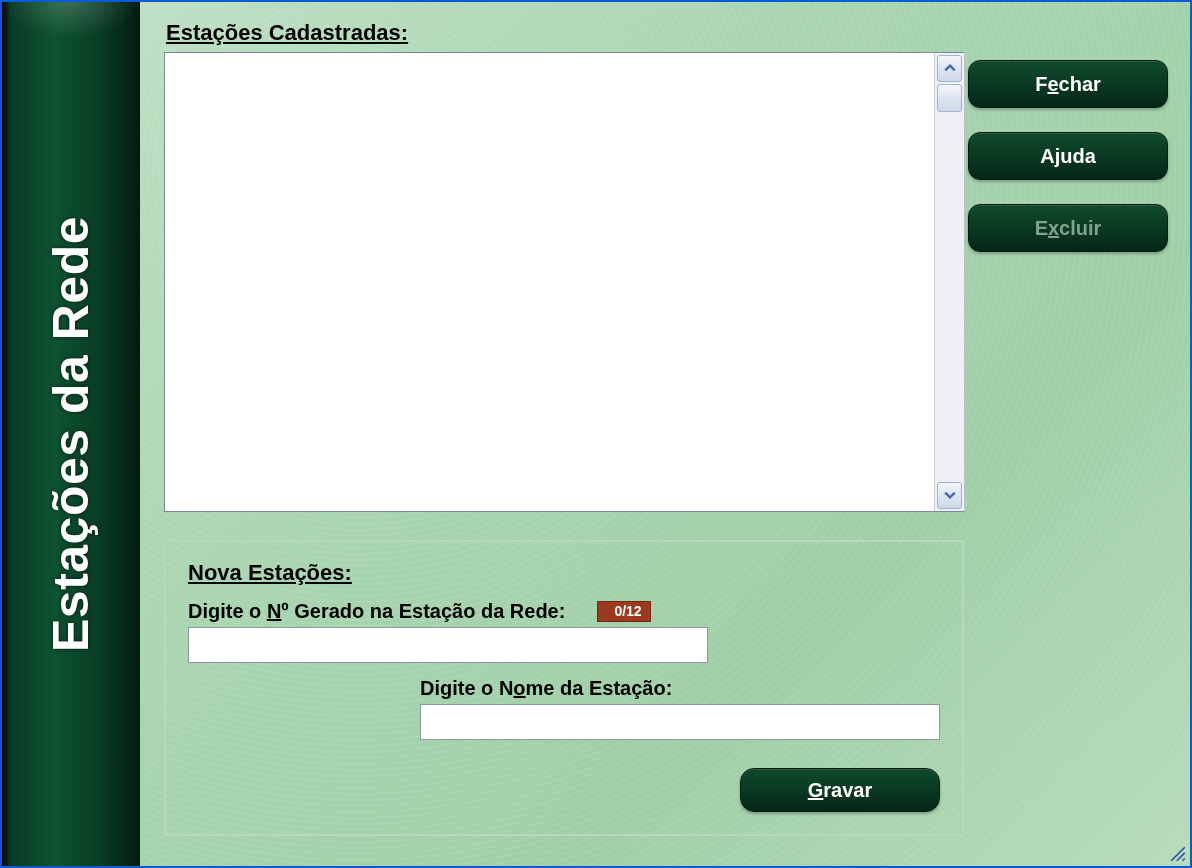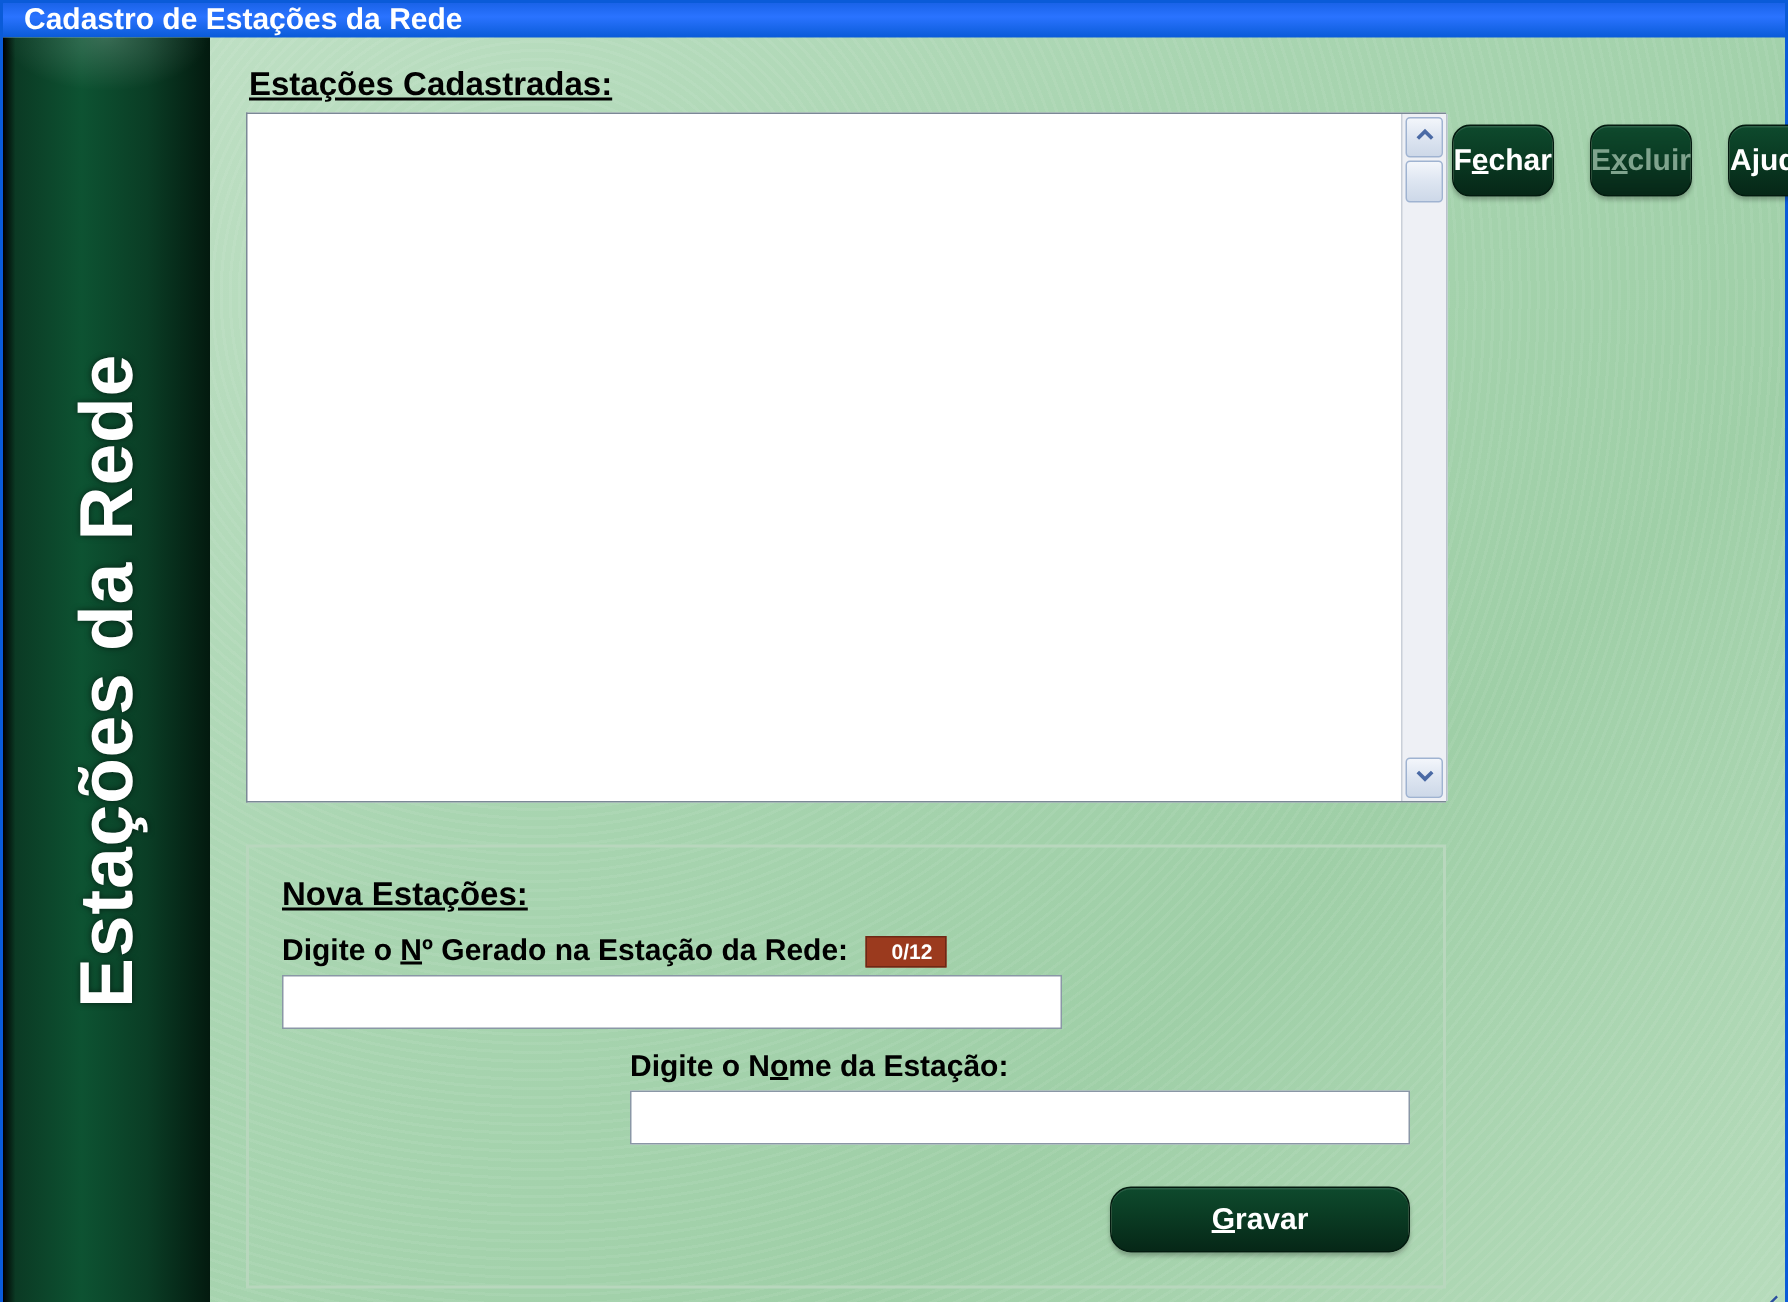--- a/index.html
+++ b/index.html
@@ -124,20 +124,21 @@
     border-radius: 3px;
   }
 
   
   .right-buttons {
     position: absolute;
     top: 58px;
     right: 22px;
     width: 200px;
     display: flex;
+    flex-direction: column;
     gap: 24px;
   }
   .btn {
     height: 48px;
     border-radius: 12px;
     background: linear-gradient(to bottom, #0e4a2d 0%, #0a3b23 45%, #062717 100%);
     border: 1px solid #031a0f;
     box-shadow: inset 0 1px 0 rgba(255,255,255,0.12), 0 2px 3px rgba(0,0,0,0.25);
     color: #fff;
     font-size: 20px;
@@ -166,21 +167,21 @@
     font-size: 22px;
     font-weight: bold;
     text-decoration: underline;
     margin-bottom: 14px;
   }
   .field-row {
     display: flex;
     align-items: center;
     font-size: 20px;
     font-weight: bold;
-    gap: 4px;
+    gap: 24px;
     margin-bottom: 4px;
     text-align: center;
   }
   .counter {
     margin-left: 8px;
     background: #9b3a1e;
     color: #fff;
     font-size: 14px;
     font-weight: bold;
     padding: 1px 8px 2px 16px;
@@ -212,23 +213,20 @@
     position: absolute;
     right: 3px; bottom: 3px;
     width: 18px; height: 18px;
     color: #2a4ea0;
   }
 </style>
 </head>
 <body>
 
 <div class="window">
-  <div class="titlebar">
-    <span>Cadastro de Estações da Rede</span>
-  </div>
   <div class="client">
 
     <div class="side-banner">
       <div class="glare"></div>
       <div class="label">Estações da Rede</div>
     </div>
 
     <div class="main-area">
 
       <div class="section-title">Estações Cadastradas:</div>
@@ -251,25 +249,25 @@
                 </svg>
             </span>
           </div>
         </div>
       </div>
 
       <div class="right-buttons">
         <div class="btn">
           <span><span>F</span><span class="mn">e</span><span>char</span></span>
         </div>
+        <div class="btn">
+          <span>Ajuda</span>
+        </div>
         <div class="btn disabled">
           <span><span>E</span><span class="mn">x</span><span>cluir</span></span>
-        </div>
-        <div class="btn">
-          <span>Ajuda</span>
         </div>
       </div>
 
       <div class="groupbox">
         <div class="group-title">Nova Estações:</div>
 
         <div class="field-row">
           <span><span>Digite o </span><span class="mn" style="text-decoration:underline">N</span><span>º Gerado na Estação da Rede:</span></span>
           <span class="counter">0/12</span>
         </div>

